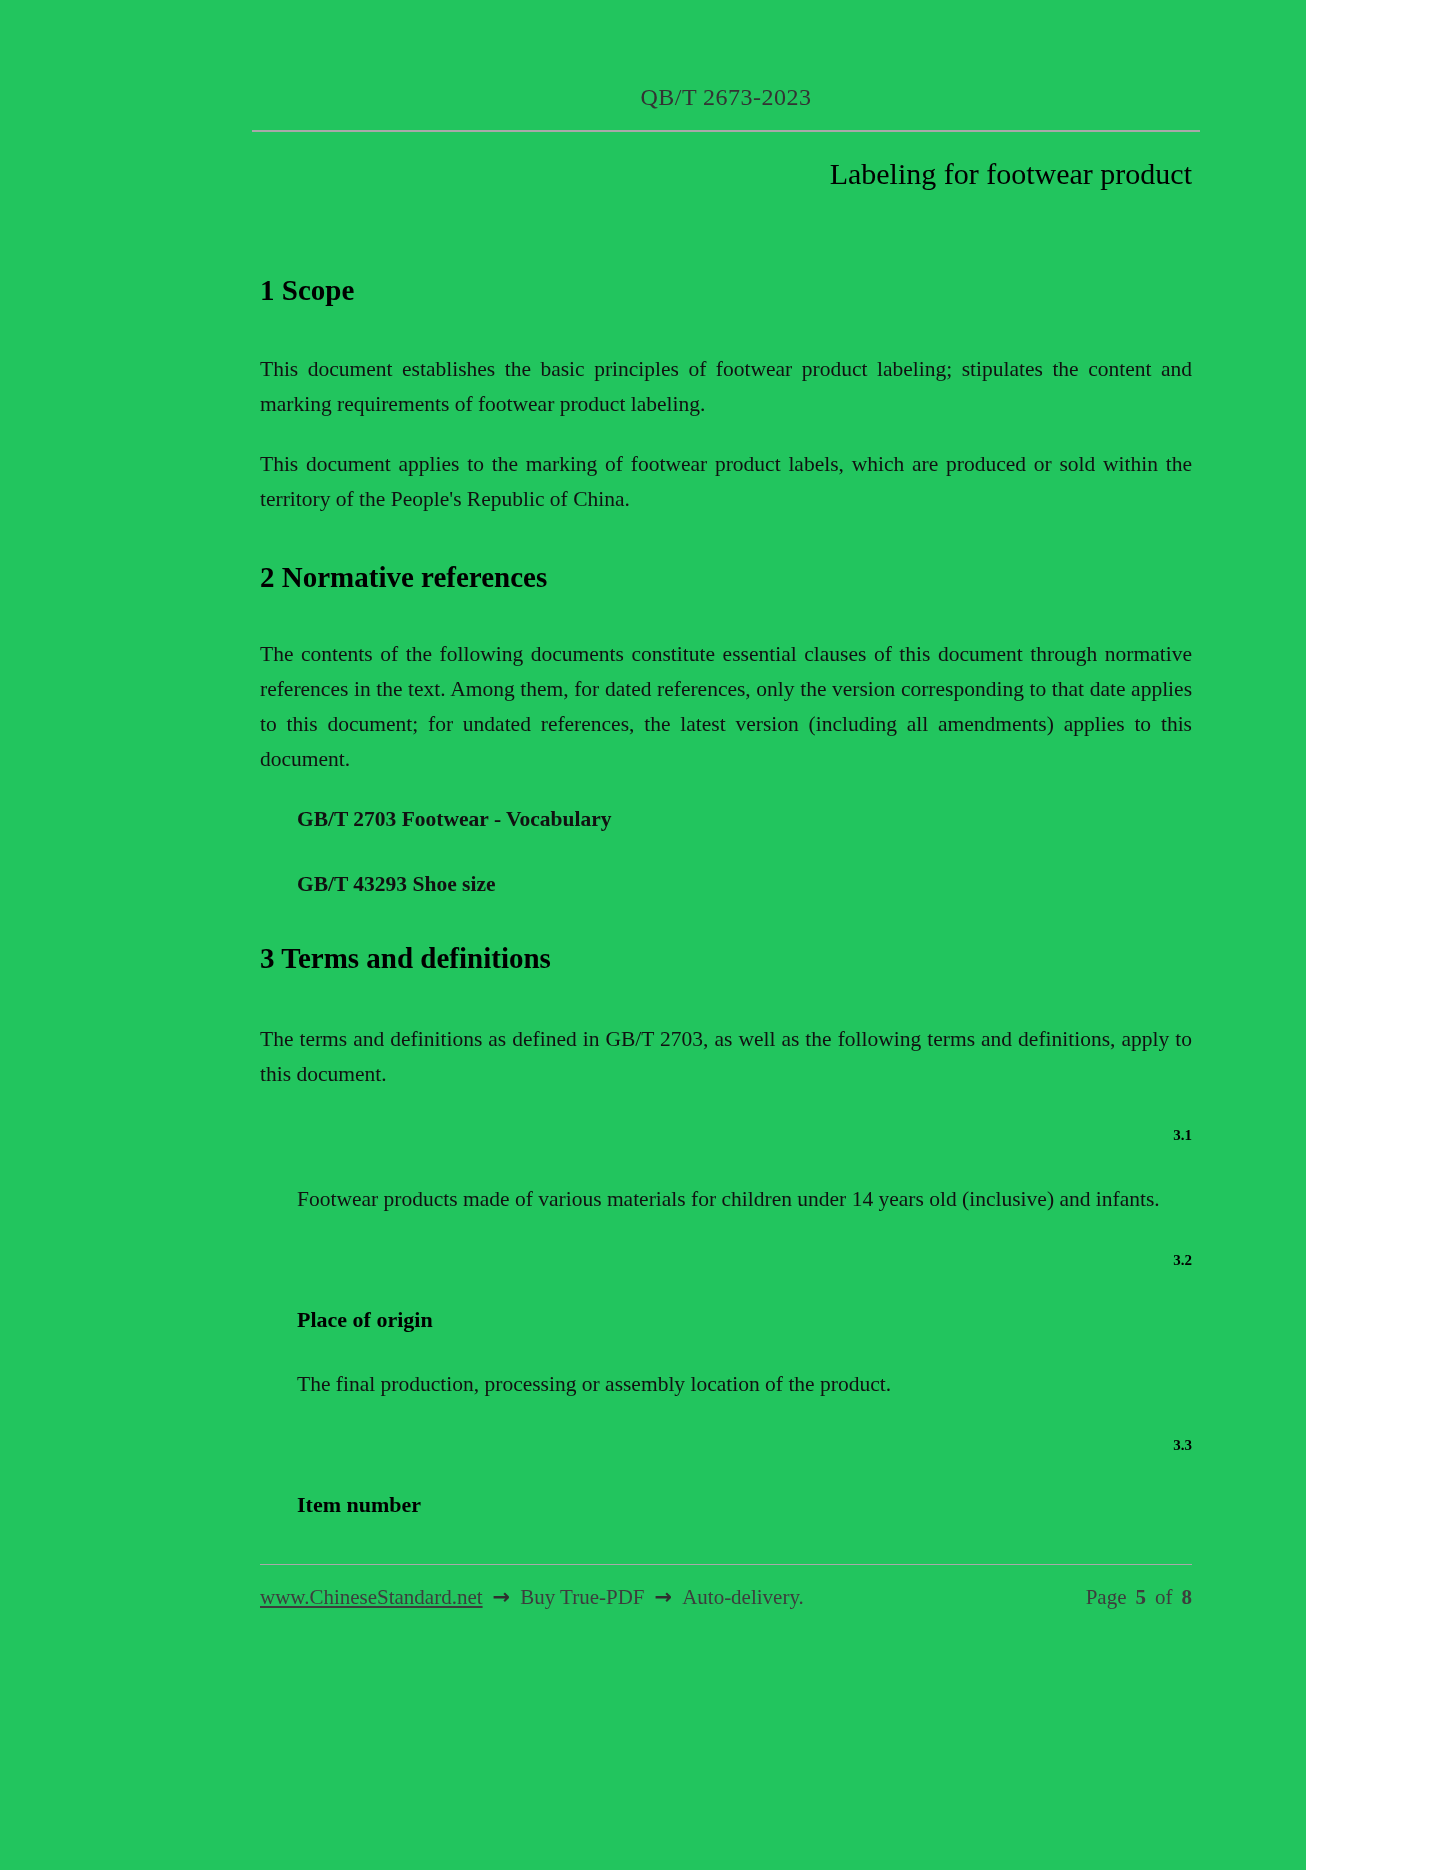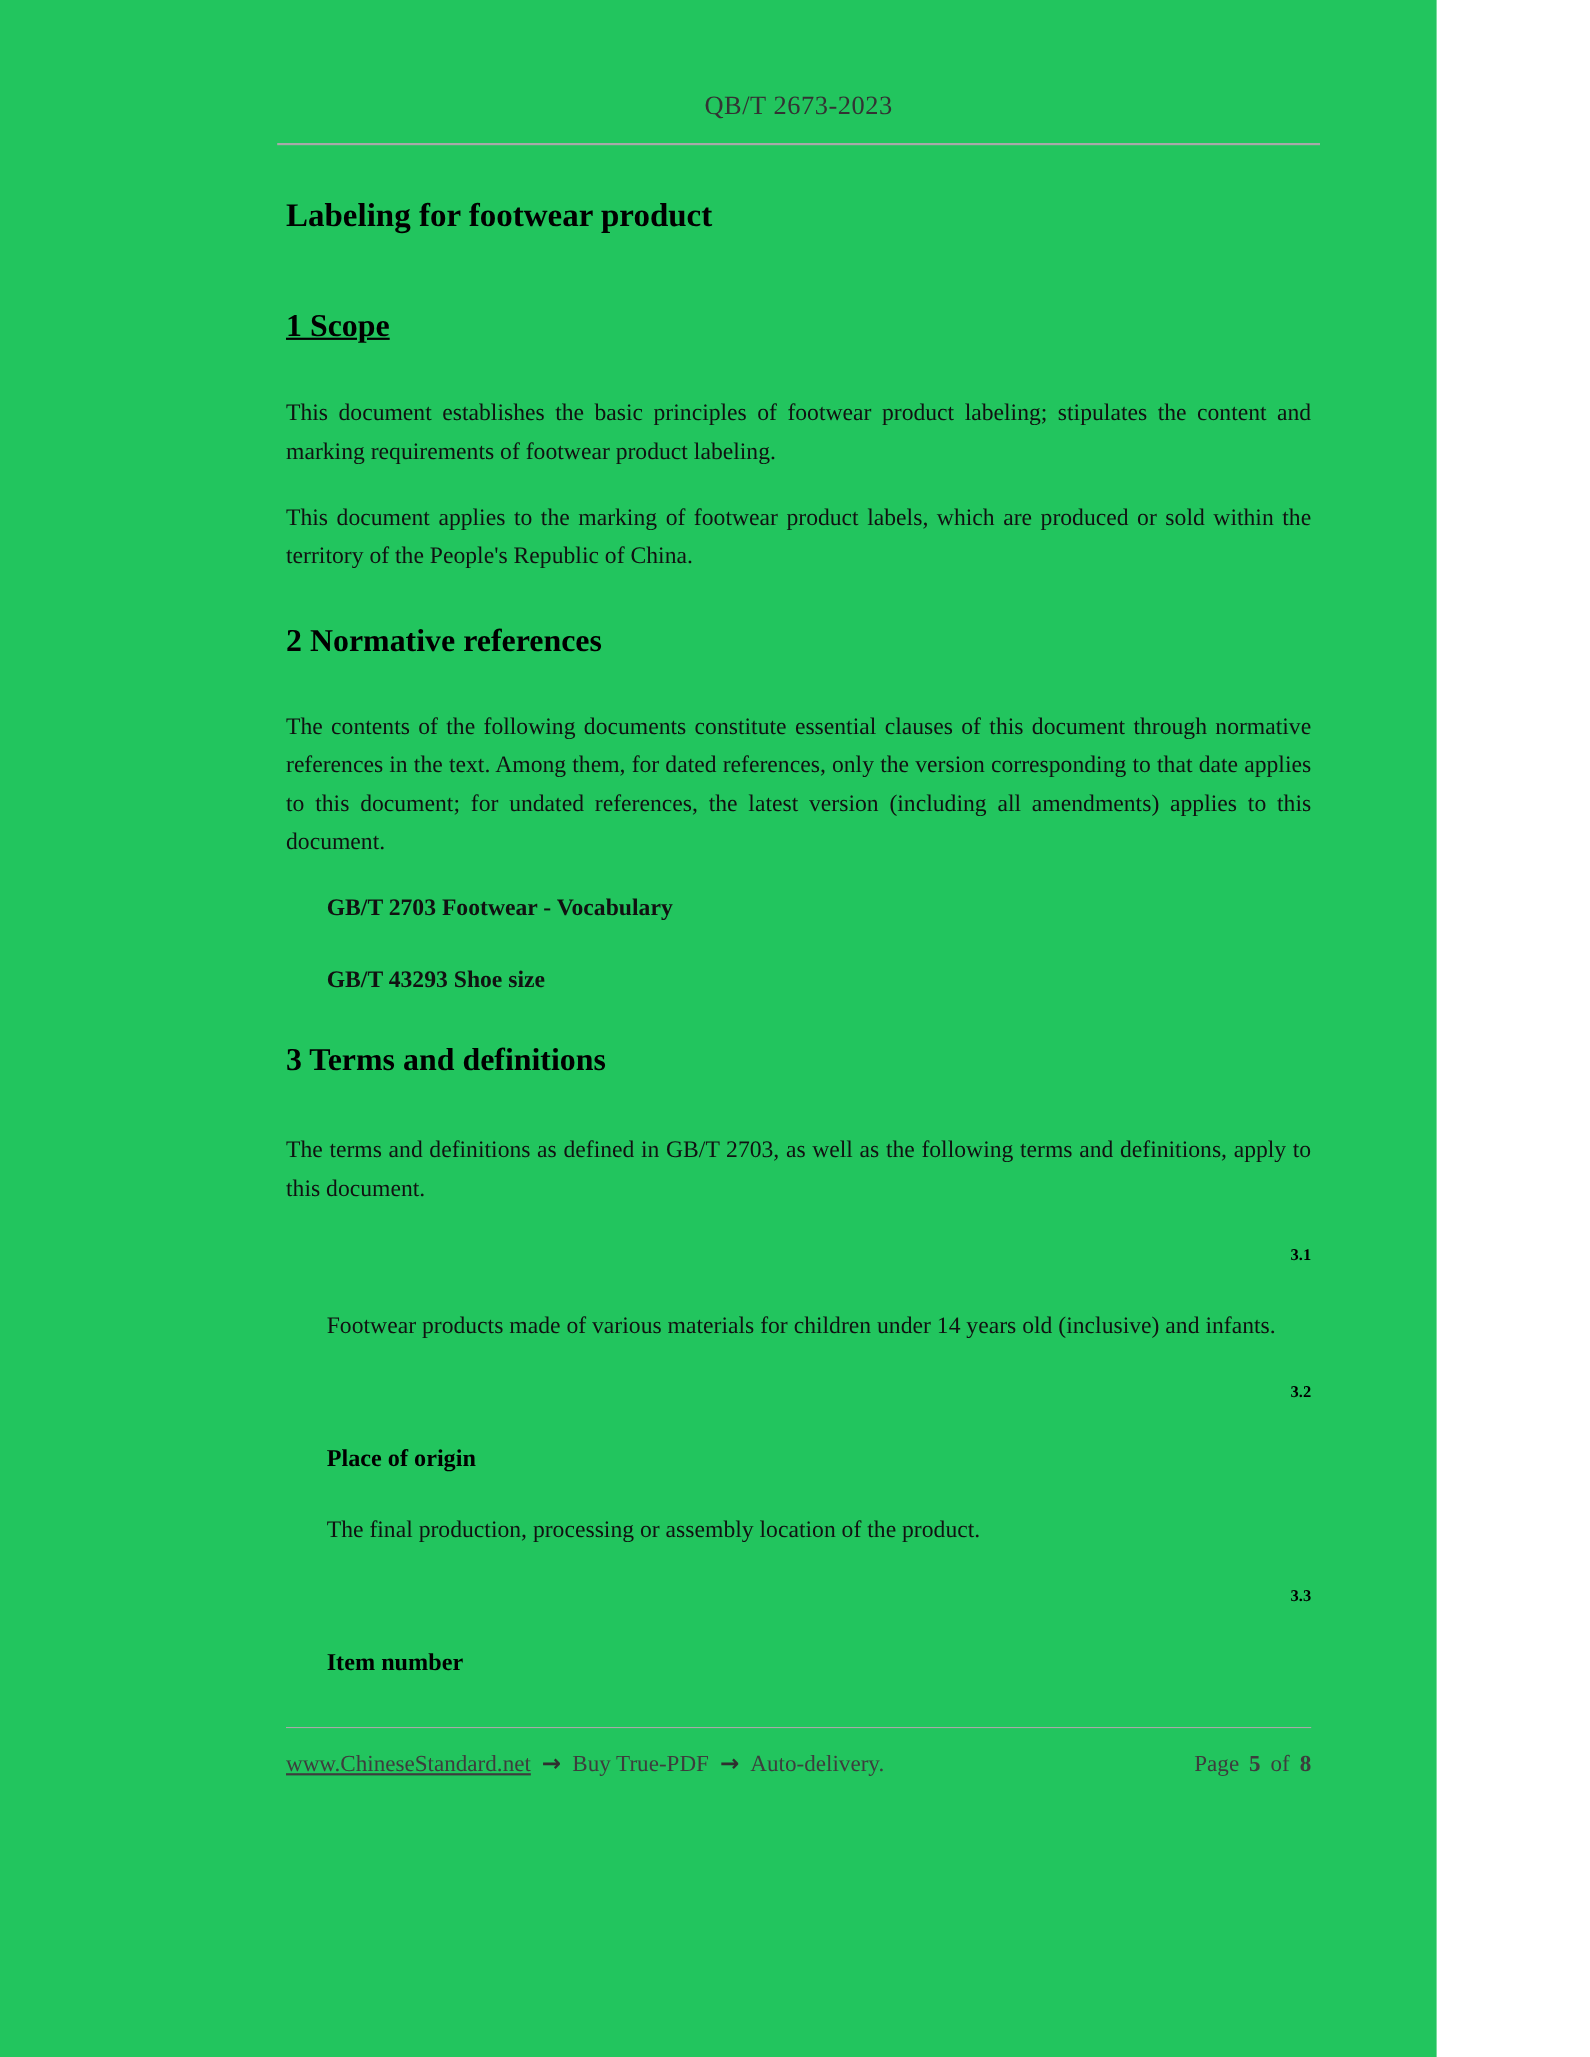--- a/index.html
+++ b/index.html
@@ -27,34 +27,34 @@
   }
   .rule {
     border: none;
     height: 0;
     border-top: 2px solid #a9a9a9;
     margin-top: 20px;
     margin-left: -8px;
     width: 948px;
   }
   .doc-title {
-    margin-top: 46px;
-    text-align: left;
+    margin-top: 24px;
+    text-align: right;
     font-size: 30px;
     line-height: 36px;
-    font-weight: bold;
+    font-weight: normal;
     color: #000000;
   }
   .h-section {
     font-size: 29px;
     line-height: 36px;
     font-weight: bold;
     color: #000000;
   }
-  .h-scope      { margin-top: 64px; text-decoration: underline; }
+  .h-scope      { margin-top: 80px; }
   .h-normative  { margin-top: 42px; }
   .h-terms      { margin-top: 38px; }
   .para {
     font-size: 21.5px;
     line-height: 35px;
     text-align: justify;
     color: #111111;
   }
   .p-scope1 { margin-top: 44px; }
   .p-scope2 { margin-top: 25px; }

